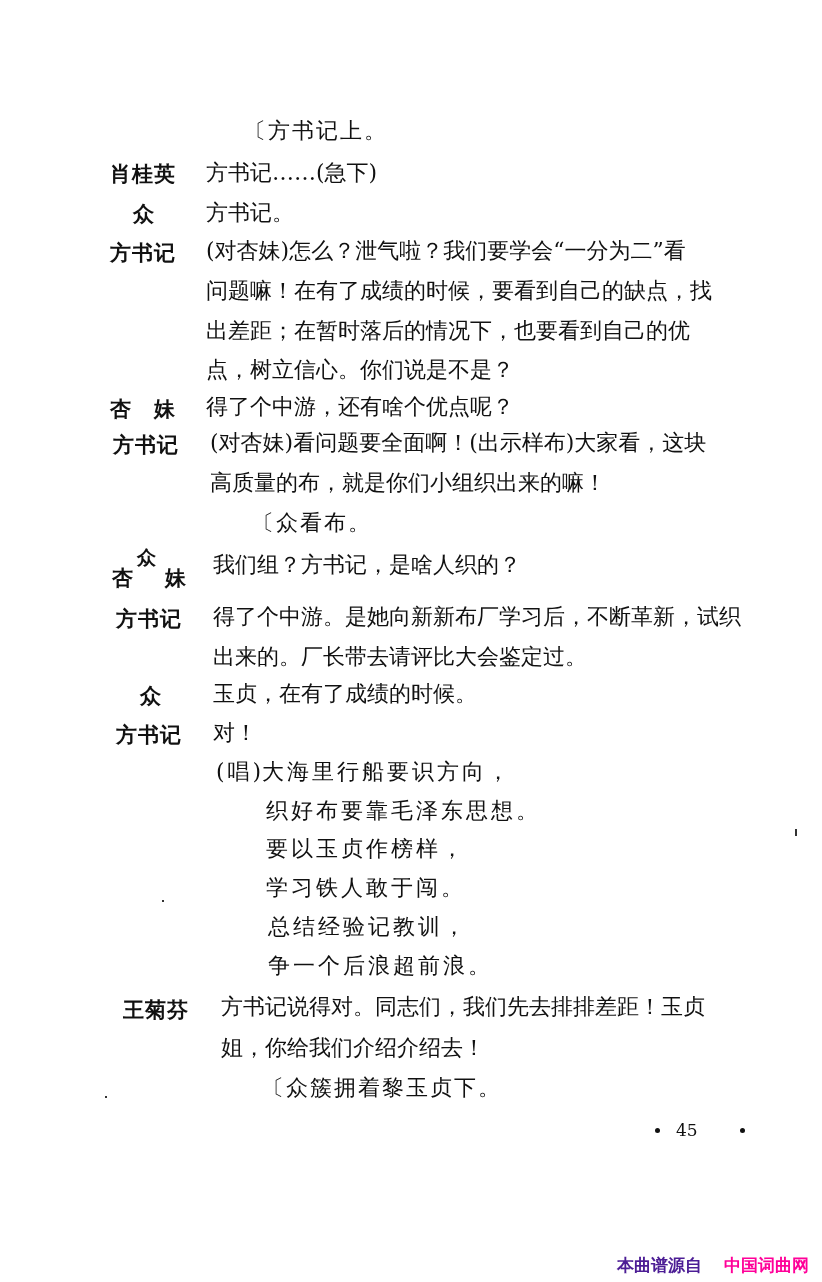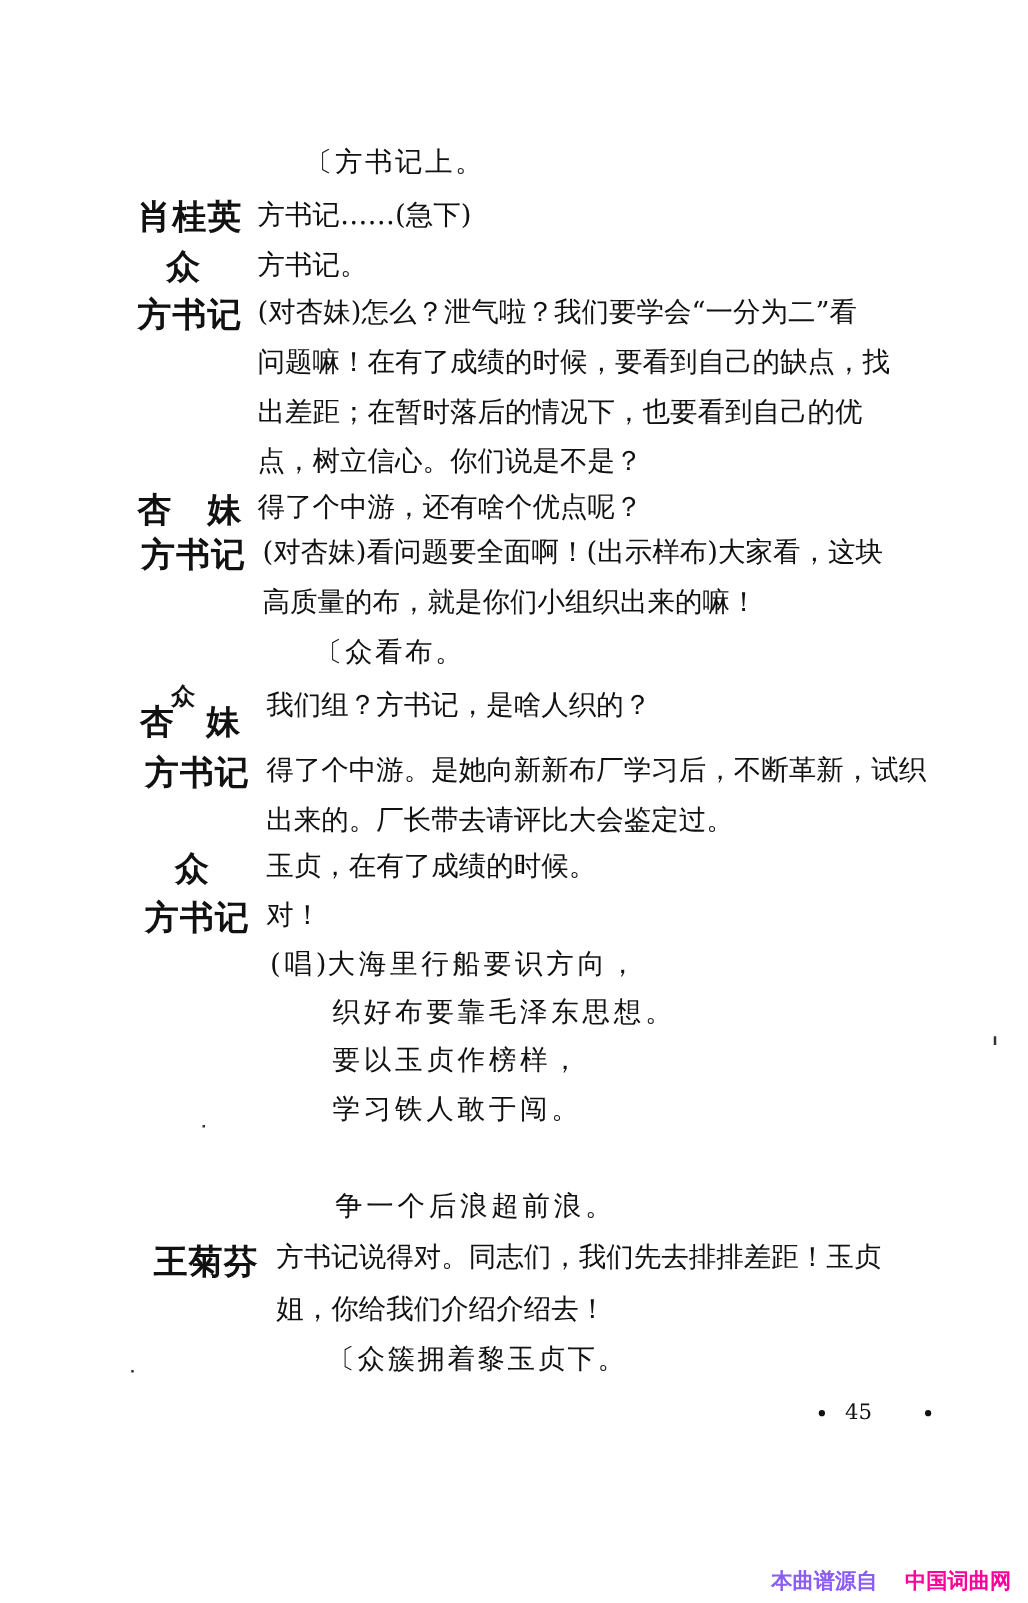--- a/index.html
+++ b/index.html
@@ -4,21 +4,21 @@
 <style>
   html, body { margin: 0; padding: 0; background: #ffffff; }
   body {
     width: 822px; height: 1282px; position: relative; overflow: hidden;
     font-family: "DejaVu Serif", "Liberation Serif", serif;
     color: #111111;
   }
   .page { position: absolute; left: 0; top: 0; width: 822px; height: 1282px; }
   .line { position: absolute; white-space: nowrap; font-size: 22px; line-height: 30px; }
   .speaker {
-    position: absolute; white-space: nowrap; font-size: 27px; line-height: 30px;
+    position: absolute; white-space: nowrap; font-size: 21px; line-height: 30px;
     font-family: "DejaVu Sans", "Liberation Sans", sans-serif; font-weight: bold;
     letter-spacing: 1px;
   }
   .stage { letter-spacing: 2px; }
   .song { letter-spacing: 3px; }
   .pagenum {
     position: absolute; left: 676px; top: 1115px; font-size: 17px; line-height: 30px;
     font-family: "DejaVu Serif", serif; white-space: nowrap;
   }
   .dot { position: absolute; width: 5px; height: 5px; background: #111; border-radius: 50%; }
@@ -69,31 +69,32 @@
   <div class="line" style="left:213px; top:679px;">玉贞，在有了成绩的时候。</div>
 
   <div class="speaker" style="left:116px; top:720px;">方书记</div>
   <div class="line" style="left:213px; top:718px;">对！</div>
 
   <div class="line song" style="left:216px; top:757px;">(唱)</div>
   <div class="line song" style="left:262px; top:757px;">大海里行船要识方向，</div>
   <div class="line song" style="left:266px; top:796px;">织好布要靠毛泽东思想。</div>
   <div class="line song" style="left:266px; top:873px;">学习铁人敢于闯。</div>
   <div class="line song" style="left:266px; top:834px;">要以玉贞作榜样，</div>
+  <div class="line song" style="left:268px; top:912px;">总结经验记教训，</div>
   <div class="line song" style="left:268px; top:951px;">争一个后浪超前浪。</div>
 
   <div class="speaker" style="left:123px; top:995px;">王菊芬</div>
   <div class="line" style="left:221px; top:992px;">方书记说得对。同志们，我们先去排排差距！玉贞</div>
   <div class="line" style="left:221px; top:1033px;">姐，你给我们介绍介绍去！</div>
 
   <div class="line stage" style="left:262px; top:1073px;">〔众簇拥着黎玉贞下。</div>
 
   <span class="dot" style="left:655px; top:1128px;"></span>
   <div class="pagenum">45</div>
   <span class="dot" style="left:740px; top:1128px;"></span>
 
   <span class="speck" style="left:795px; top:829px; width:2px; height:7px;"></span>
   <span class="speck" style="left:162px; top:900px; width:2px; height:2px;"></span>
   <span class="speck" style="left:105px; top:1096px; width:2px; height:2px;"></span>
 
-  <div class="wm" style="left:617px; color:#8b5cf6;">本曲谱源自</div>
+  <div class="wm" style="left:617px; color:#4c1d95;">本曲谱源自</div>
   <div class="wm" style="left:724px; color:#ff0099;">中国词曲网</div>
 </div>
 
 </body></html>

